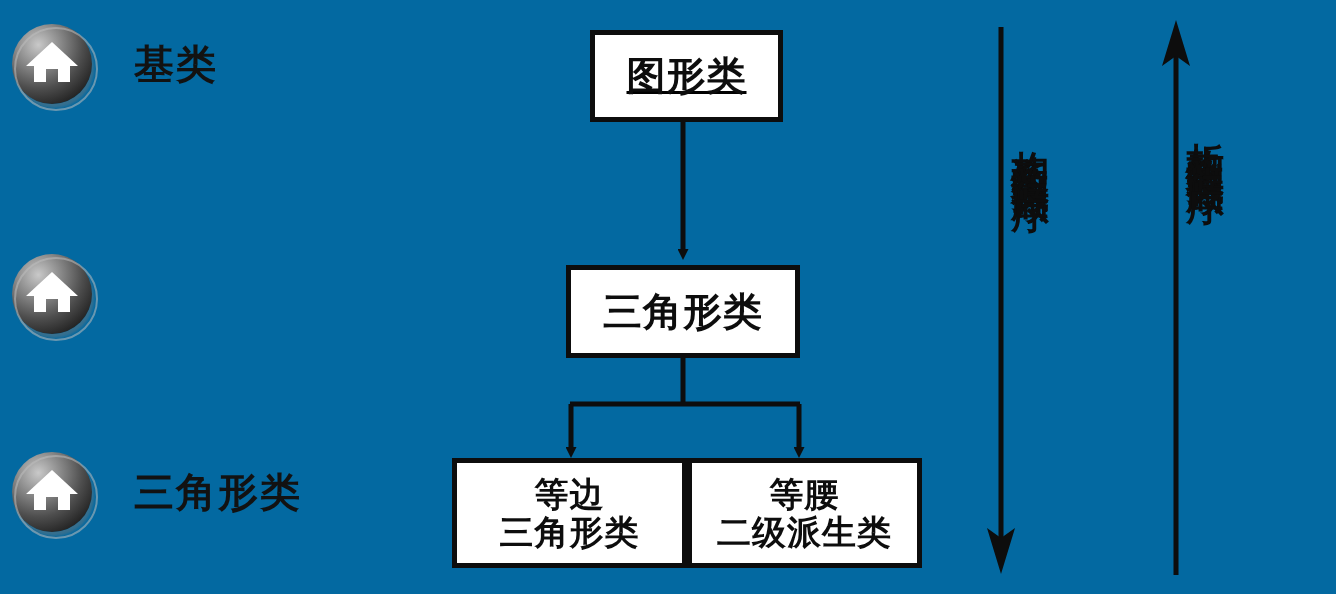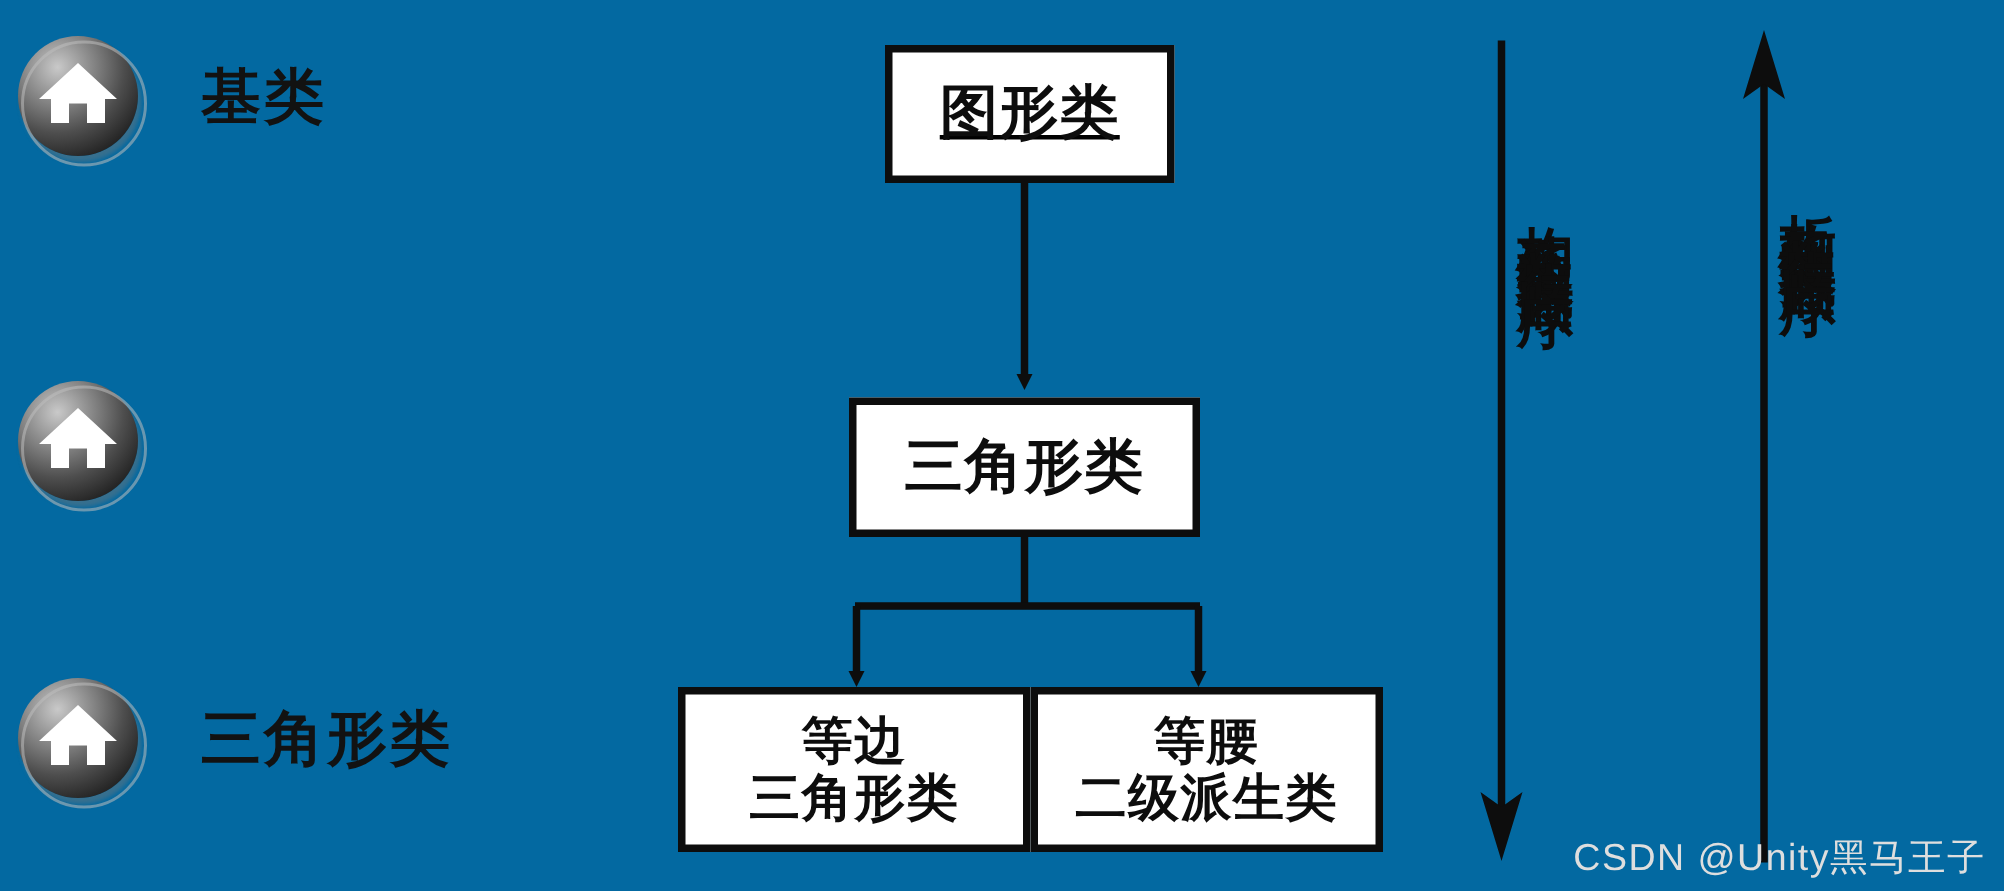--- a/index.html
+++ b/index.html
@@ -224,15 +224,14 @@
   </div>
 
   <div class="order-col" style="left:1150px;">
     <svg class="axis" viewBox="0 0 60 594">
       <line x1="26" y1="54" x2="26" y2="575" stroke="#0d0d0d" stroke-width="5"></line>
       <path d="M26 20 L12 66 L26 56 L40 66 Z" fill="#0d0d0d"></path>
     </svg>
     <div class="order-label" style="left:36px; top:112px;">析构函数执行顺序</div>
   </div>
 
-  <div class="watermark">CSDN @Unity黑马王子</div>
 
 </div>
 
 </body></html>

